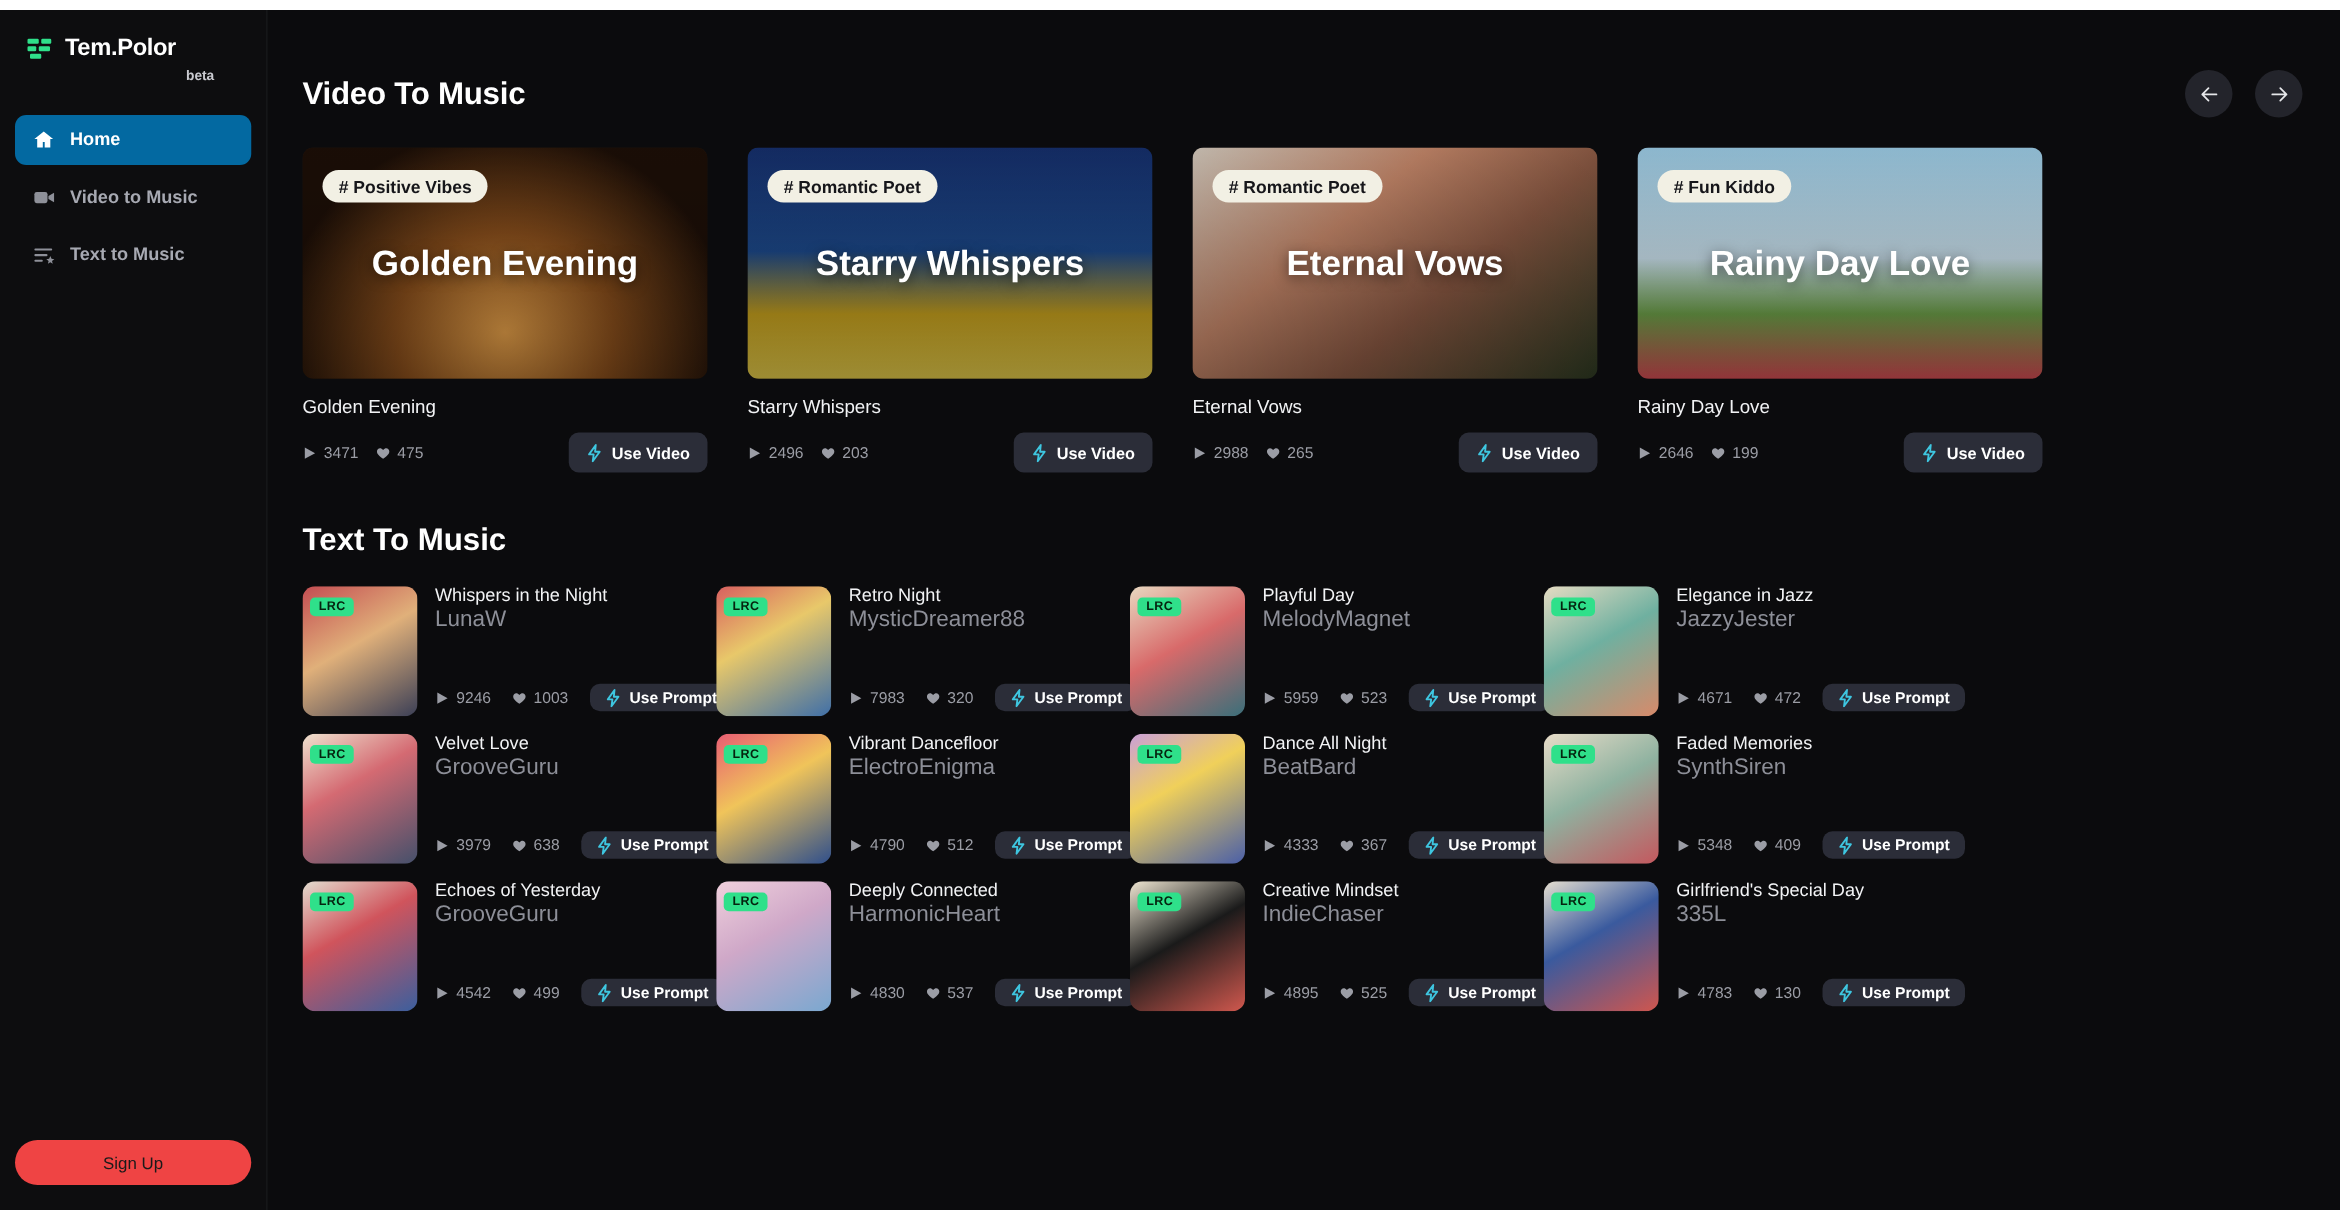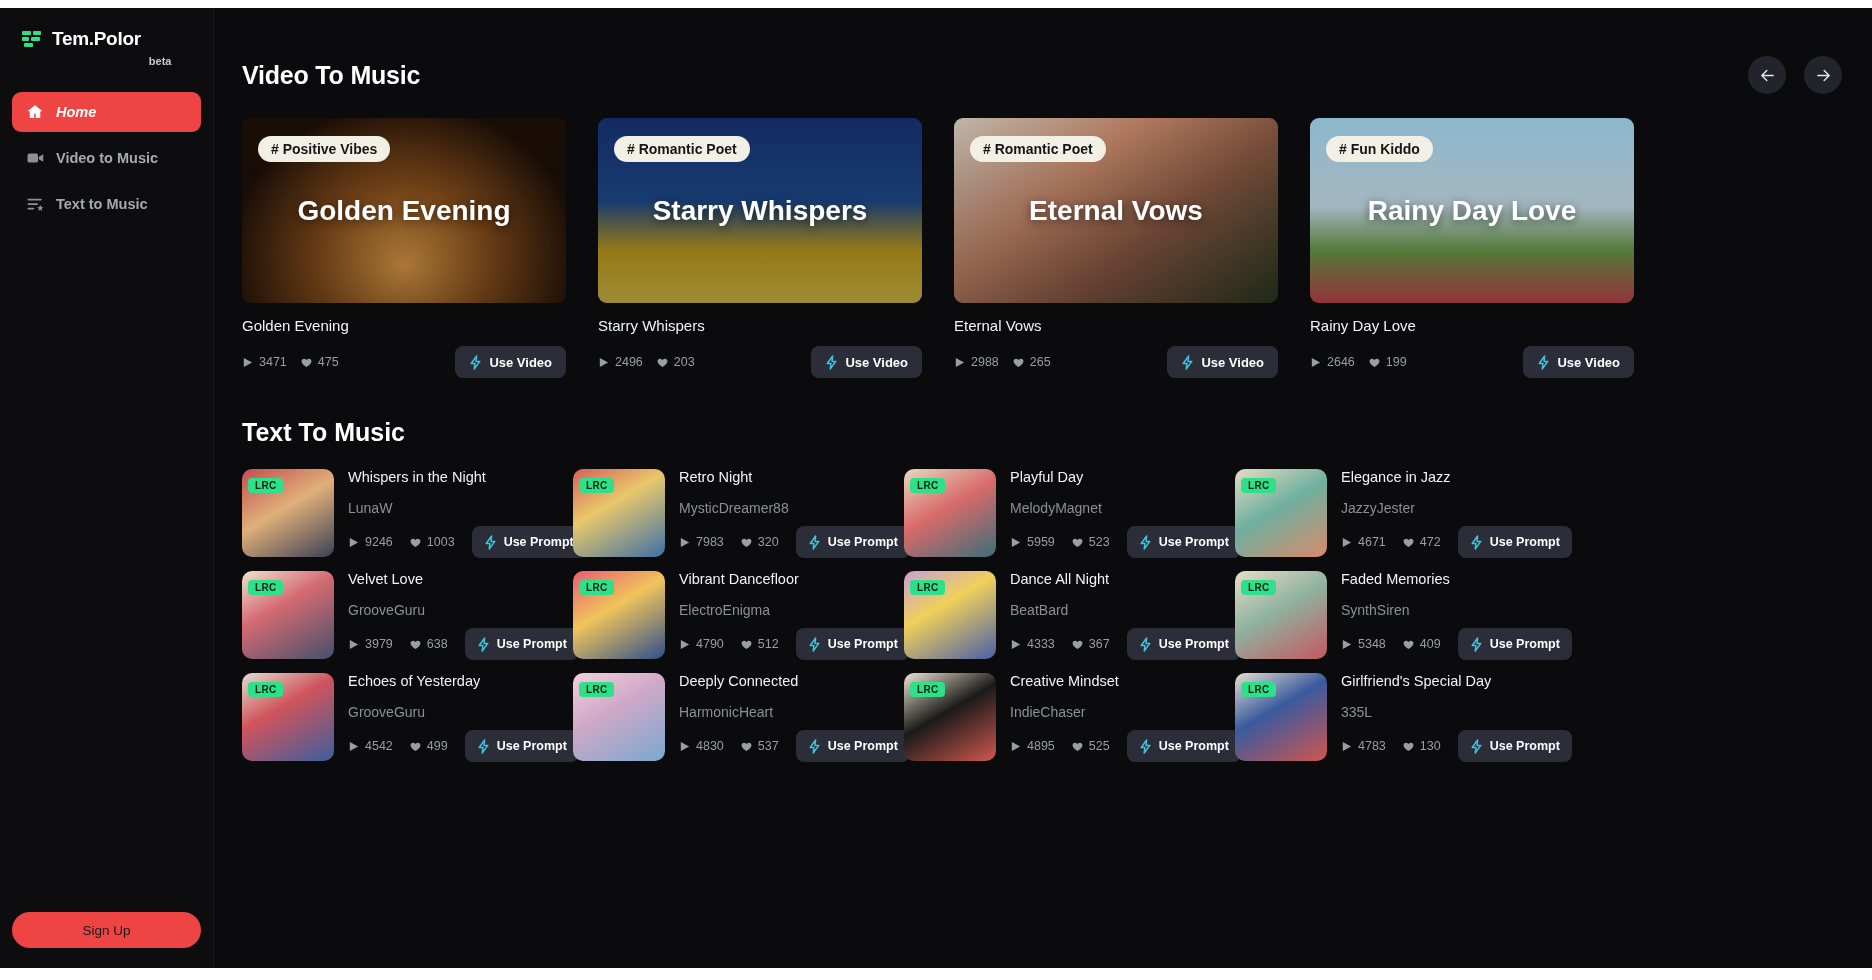--- a/index.html
+++ b/index.html
@@ -36,21 +36,21 @@
   }
   .brand-beta { color: #c9cad0; font-size: 11px; font-weight: 600; align-self: flex-end; margin-bottom: 3px; }
 
   .nav { margin-top: 22px; display: flex; flex-direction: column; gap: 6px; }
   .nav-item {
     display: flex; align-items: center; gap: 12px;
     height: 40px; padding: 0 14px; border-radius: 9px;
     color: #a7a9b2; font-size: 14.5px; font-weight: 600;
     cursor: pointer;
   }
-  .nav-item.active { background: #ef4444; color: #ffffff; font-style: italic; }
+  .nav-item.active { background: #0369a1; color: #ffffff; }
   .nav-item .nav-ico { width: 18px; height: 18px; flex: 0 0 18px; display: block; }
   .nav-item.active .nav-ico path,
   .nav-item.active .nav-ico rect,
   .nav-item.active .nav-ico polygon { fill: #ffffff; }
   .nav-ico path, .nav-ico rect, .nav-ico polygon { fill: #8e9099; }
 
   .side-links {
     position: absolute; left: 12px; right: 12px; top: 540px;
     display: flex; flex-direction: column;
   }
@@ -130,34 +130,34 @@
 
   
   .tsec-title { color: #fff; font-size: 25px; font-weight: 700; margin-top: 40px; }
   .tgrid {
     display: grid; grid-template-columns: repeat(4, 331px);
     column-gap: 0px; row-gap: 14px;
     margin-top: 22px;
   }
   .titem { display: flex; gap: 14px; width: 331px; }
   .tthumb {
-    position: relative; width: 92px; height: 88px; flex: 0 0 92px;
+    position: relative; width: 92px; height: 104px; flex: 0 0 92px;
     border-radius: 10px; overflow: hidden;
   }
   .lrc {
     position: absolute; left: 6px; top: 9px; z-index: 3;
     background: #2fe08a; color: #05240f;
     font-size: 10px; font-weight: 700; letter-spacing: .3px;
     padding: 2px 7px; border-radius: 4px;
   }
   .tbody { flex: 1; min-width: 0; display: flex; flex-direction: column; }
   .ttitle { color: #f2f3f5; font-size: 14.5px; font-weight: 500; white-space: nowrap; overflow: hidden; text-overflow: ellipsis; }
-  .tartist { color: #8d8f98; font-size: 14px; margin-top: 15px; }
+  .tartist { color: #8d8f98; font-size: 18px; margin-top: 0; }
   .tmeta { display: flex; align-items: center; gap: 17px; margin-top: auto; height: 30px; }
-  .tmeta .use-btn { height: 32px; padding: 0 12px; font-size: 12.5px; }
+  .tmeta .use-btn { height: 22px; padding: 0 12px; font-size: 12.5px; }
 
   
   .img { position: absolute; inset: 0; }
   .shade { position: absolute; inset: 0; background: linear-gradient(180deg, rgba(0,0,0,.12), rgba(0,0,0,.30)); }
 </style>
 </head>
 <body>
 
 <div id="app">
 

